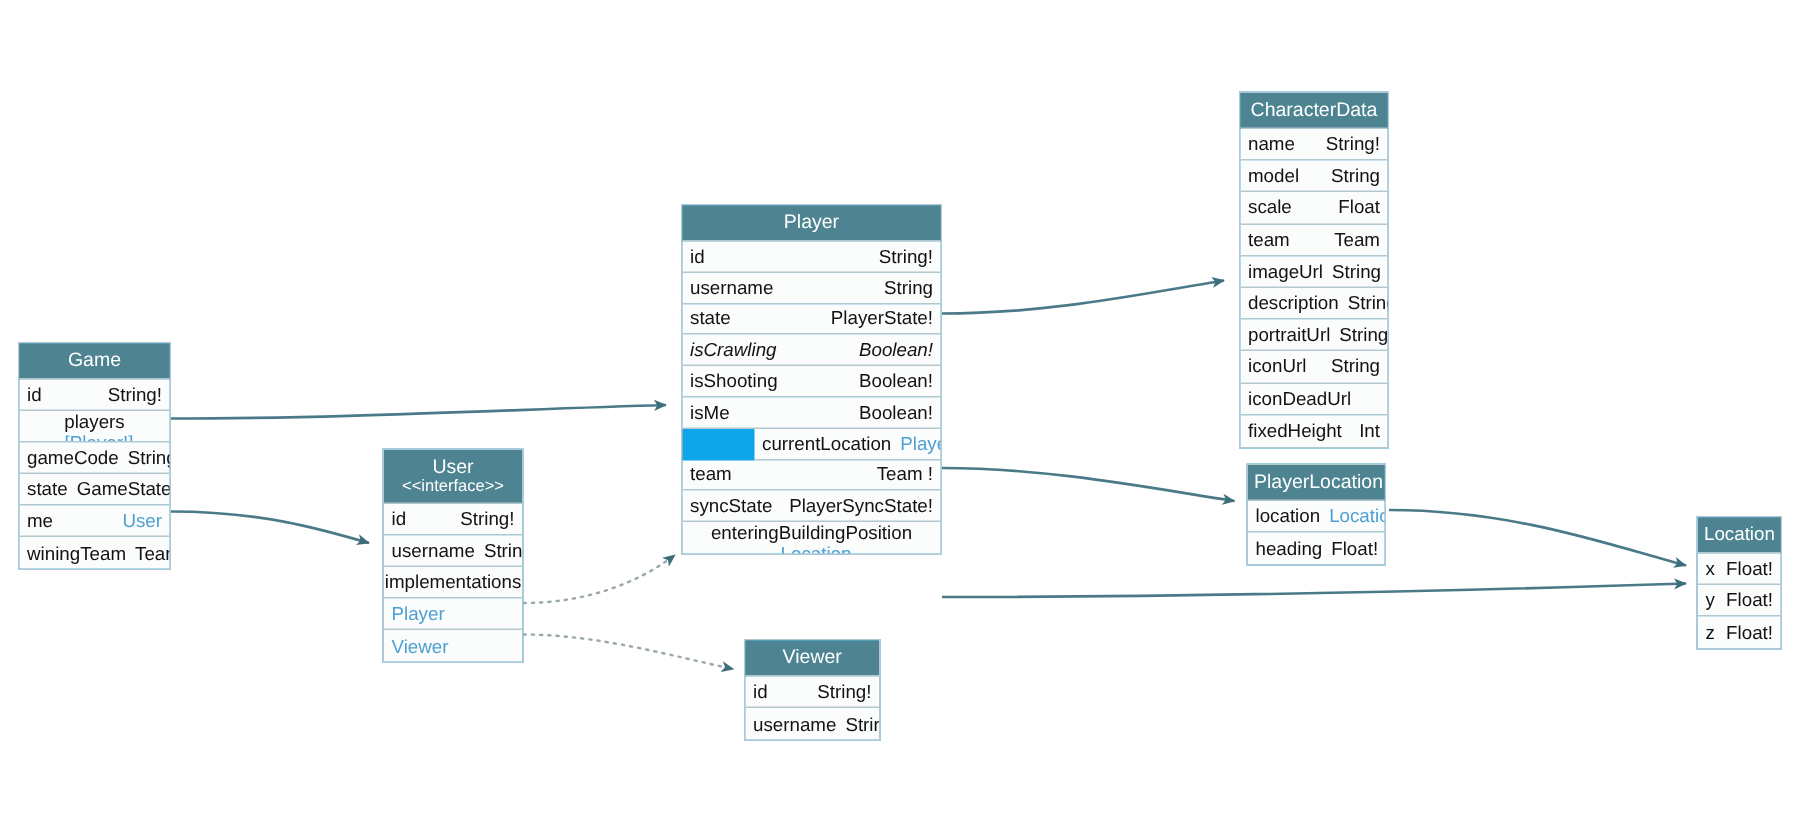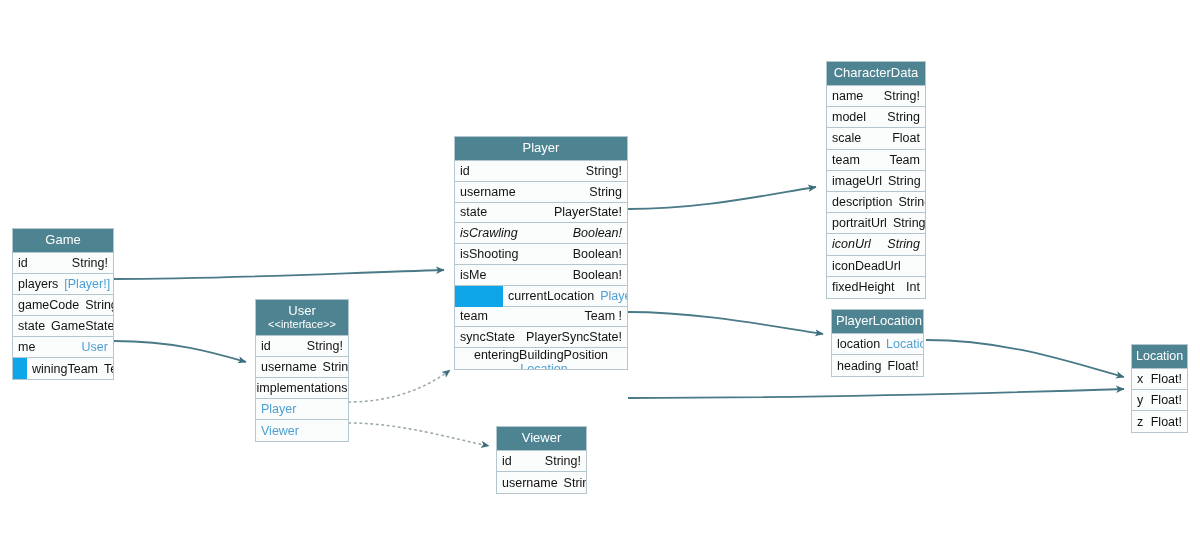--- a/index.html
+++ b/index.html
@@ -121,37 +121,37 @@
 
     <path d="M349,423 C400,423 450,438 489,446" fill="none" stroke="#9aa7ab" stroke-width="1.6" stroke-dasharray="1.5 4" stroke-linecap="round" marker-end="url(#arrow)"></path>
   </svg>
 
   <div class="entity" style="left:12px; top:228px; width:102px;">
     <div class="entity-header">Game</div>
     <div class="row" style="height:21px;">
       <span class="fname">id</span>
       <span class="ftype">String!</span>
     </div>
-    <div class="row" style="height:21px;">
+    <div class="row" style="height:21px;flex-direction:column;">
       <span class="fname">players</span>
       <span class="ftype ref">[Player!]</span>
     </div>
     <div class="row" style="height:21px;">
       <span class="fname">gameCode</span>
       <span class="ftype">String!</span>
     </div>
     <div class="row" style="height:21px;">
       <span class="fname">state</span>
       <span class="ftype">GameState!</span>
     </div>
     <div class="row" style="height:21px;">
       <span class="fname">me</span>
       <span class="ftype ref">User</span>
     </div>
-    <div class="row" style="height:21px;margin-left:14px;">
+    <div class="row" style="height:21px;">
       <span class="fname">winingTeam</span>
       <span class="ftype">Team</span>
     </div>
   </div>
 
   <div class="entity" style="left:255px; top:299px; width:94px;">
     <div class="entity-header">
       <span>User</span>
       <span class="stereotype">&lt;&lt;interface&gt;&gt;</span>
     </div>
@@ -253,21 +253,21 @@
       <span class="ftype">String</span>
     </div>
     <div class="row" style="height:21.2px;">
       <span class="fname">description</span>
       <span class="ftype">String</span>
     </div>
     <div class="row" style="height:21.2px;">
       <span class="fname">portraitUrl</span>
       <span class="ftype">String</span>
     </div>
-    <div class="row" style="height:21.2px;font-style:italic;">
+    <div class="row" style="height:21.2px;">
       <span class="fname">iconUrl</span>
       <span class="ftype">String</span>
     </div>
     <div class="row" style="height:21.2px;gap:33px;">
       <span class="fname">iconDeadUrl</span>
       <span class="ftype">String</span>
     </div>
     <div class="row" style="height:21.2px;">
       <span class="fname">fixedHeight</span>
       <span class="ftype">Int</span>

